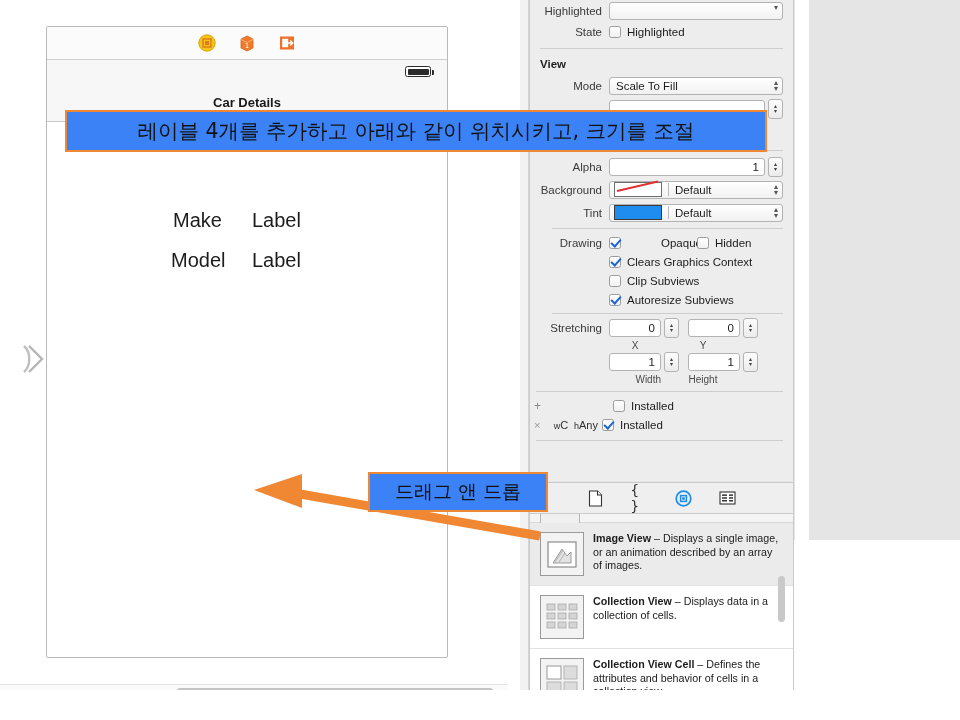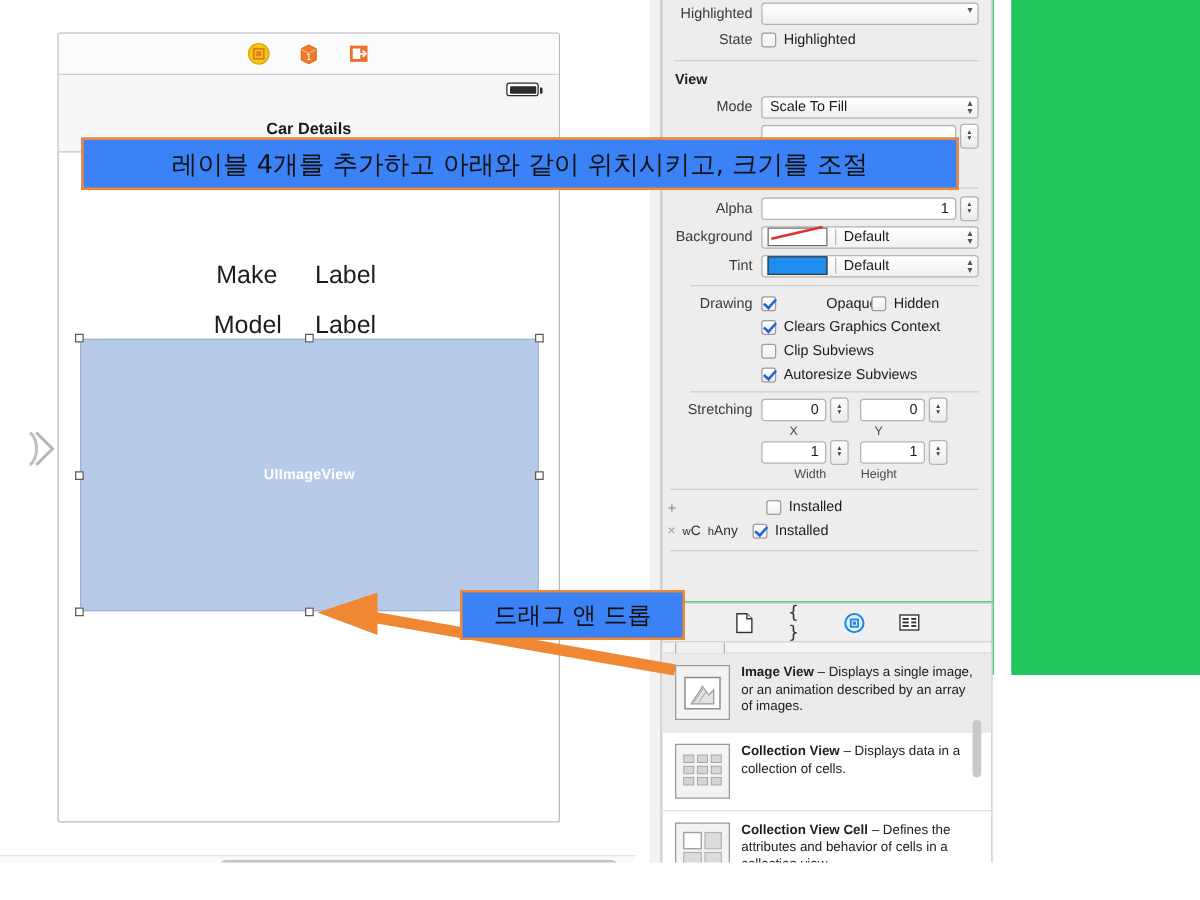--- a/index.html
+++ b/index.html
@@ -50,21 +50,21 @@
   .h-ml{left:-4px;top:calc(50% - 3.5px);} .h-mr{right:-4px;top:calc(50% - 3.5px);}
   .h-bl{left:-4px;bottom:-4px;} .h-bm{left:calc(50% - 3.5px);bottom:-4px;} .h-br{right:-4px;bottom:-4px;}
 
   #expand-arrow{position:absolute;left:18px;top:338px;width:30px;height:42px;}
 
   
   #h-scroll-track{position:absolute;left:0;top:684px;width:508px;height:16px;background:#fafafa;border-top:1px solid #e3e3e3;}
   #h-scroll-thumb{position:absolute;left:176px;top:688px;width:318px;height:9px;background:#c4c4c4;border-radius:5px;}
 
   
-  #inspector{position:absolute;left:520px;top:0;width:440px;height:540px;background:#22c55e;}
+  #inspector{position:absolute;left:520px;top:0;width:440px;height:540px;background:#e5e5e5;}
   #insp-leftrail{position:absolute;left:0;top:0;width:8px;height:690px;background:#f2f2f2;border-right:1px solid #d4d4d4;}
   #insp-panel{position:absolute;left:9px;top:0;width:265px;height:481px;background:#ededed;
     border-left:1px solid #cacaca;border-right:1px solid #cacaca;box-sizing:border-box;overflow:hidden;}
   #insp-rightgap{position:absolute;left:275px;top:0;width:14px;height:690px;background:#ffffff;}
 
   .row{display:flex;align-items:center;height:23px;padding:0 10px 0 0;box-sizing:border-box;}
   .row-label{width:72px;text-align:right;padding-right:7px;font-size:11.5px;color:#3a3a3a;
     font-family:"Liberation Sans",sans-serif;flex:0 0 auto;}
   .sep{height:1px;background:#cdcdcd;margin:4px 10px 4px 22px;}
   .section-head{font-size:11.5px;font-weight:bold;color:#1f1f1f;padding:5px 0 4px 10px;}
@@ -162,33 +162,20 @@
       <div id="nav-bar">
         <div id="nav-title">Car Details</div>
       </div>
 
       <div class="form-label" id="lbl-make">Make</div>
       <div class="form-label" id="lbl-make-val">Label</div>
       <div class="form-label" id="lbl-model">Model</div>
       <div class="form-label" id="lbl-model-val">Label</div>
     </div>
 
-    <div id="imgview-wrap">
-      <div id="imgview">
-        <span id="imgview-label">UIImageView</span>
-      </div>
-      <div class="handle h-tl"></div>
-      <div class="handle h-tm"></div>
-      <div class="handle h-tr"></div>
-      <div class="handle h-ml"></div>
-      <div class="handle h-mr"></div>
-      <div class="handle h-bl"></div>
-      <div class="handle h-bm"></div>
-      <div class="handle h-br"></div>
-    </div>
 
     <svg id="expand-arrow" viewBox="0 0 30 42">
       <path d="M6 8 C13 14, 13 28, 6 34" stroke="#c0c0c0" stroke-width="2.4" fill="none"></path>
       <path d="M11 8 L24 21 L11 34" stroke="#b5b5b5" stroke-width="2.4" fill="none"></path>
     </svg>
 
     <div id="h-scroll-track"></div>
     <div id="h-scroll-thumb"></div>
   </div>
 
@@ -371,21 +358,21 @@
       <div class="row" style="height:19px;">
         <div class="row-label" style="width:72px;text-align:left;padding-left:4px;color:#8a8a8a;font-size:12px;">+</div>
         <div class="chk-group">
           <span class="chk"></span>
           <span class="chk-text">Installed</span>
         </div>
       </div>
 
       <div class="row" style="height:19px;">
         <div style="width:16px;text-align:left;padding-left:4px;color:#9a9a9a;font-size:11px;box-sizing:border-box;">×</div>
-        <div style="width:56px;padding-right:4px;font-size:10px;color:#2f2f2f;box-sizing:border-box;">
+        <div style="width:56px;text-align:right;padding-right:4px;font-size:10px;color:#2f2f2f;box-sizing:border-box;">
           <span style="font-size:9px;">w</span><span style="font-size:11px;">C</span>
           <span style="font-size:9px;margin-left:3px;">h</span><span style="font-size:11px;">Any</span>
         </div>
         <div class="chk-group">
           <span class="chk on"></span>
           <span class="chk-text">Installed</span>
         </div>
       </div>
 
       <div class="sep" style="margin-left:6px;margin-top:6px;"></div>

